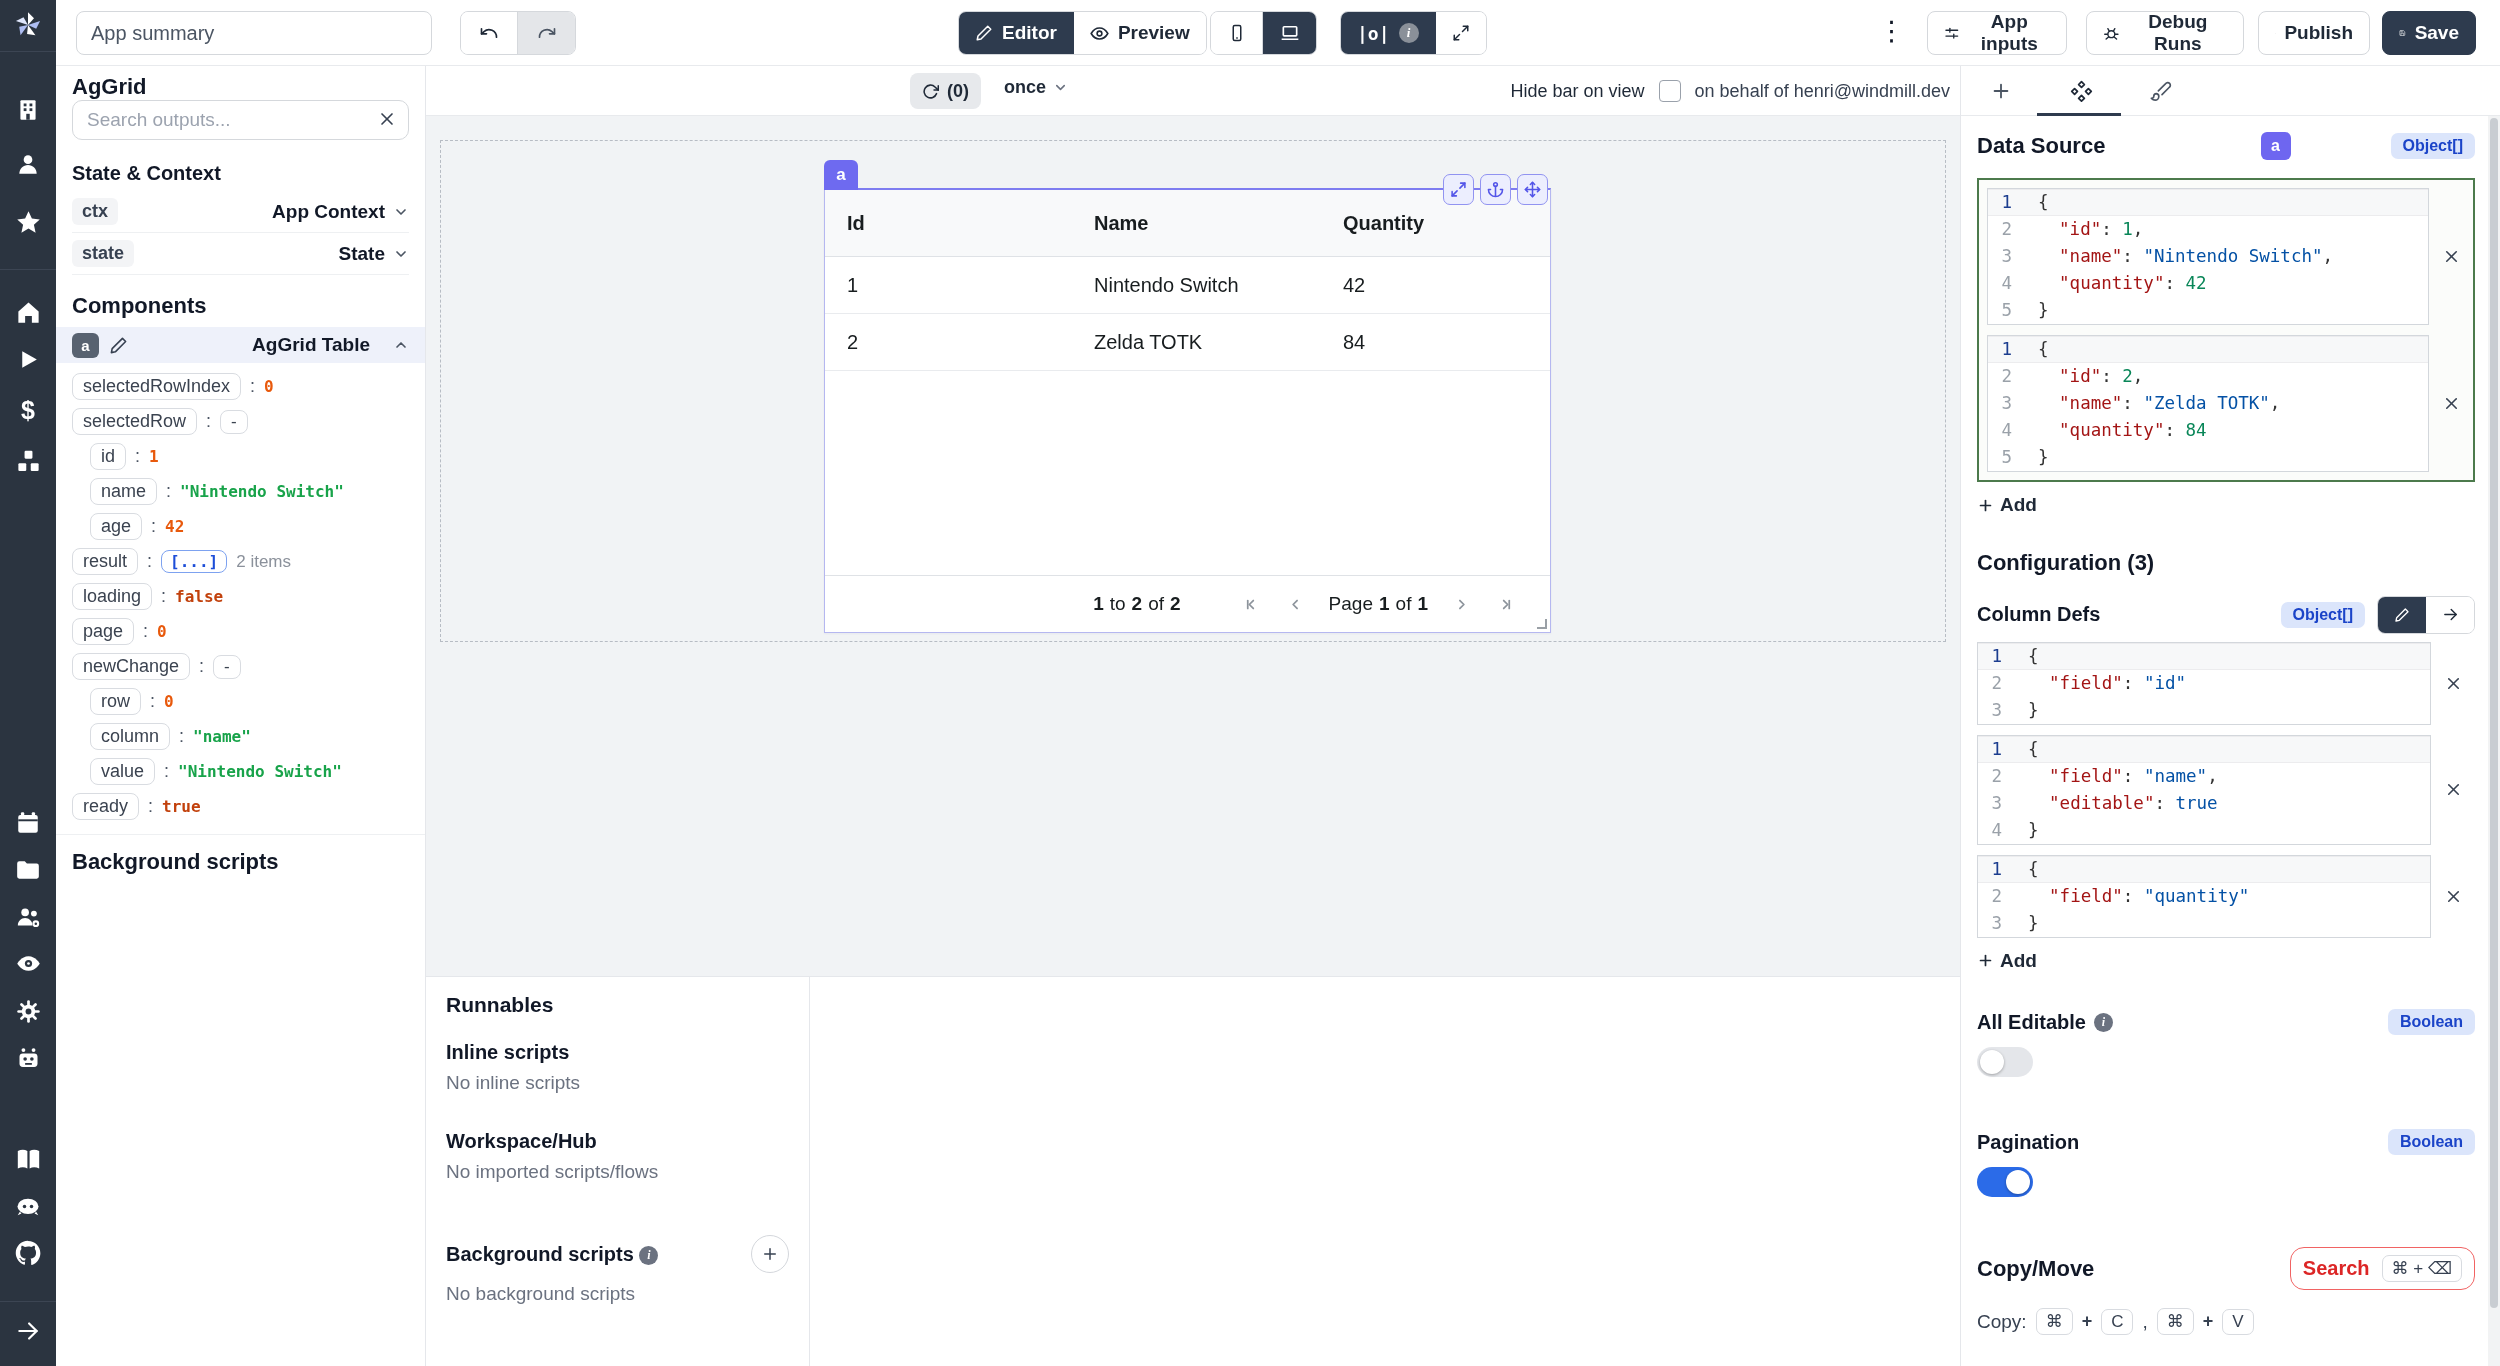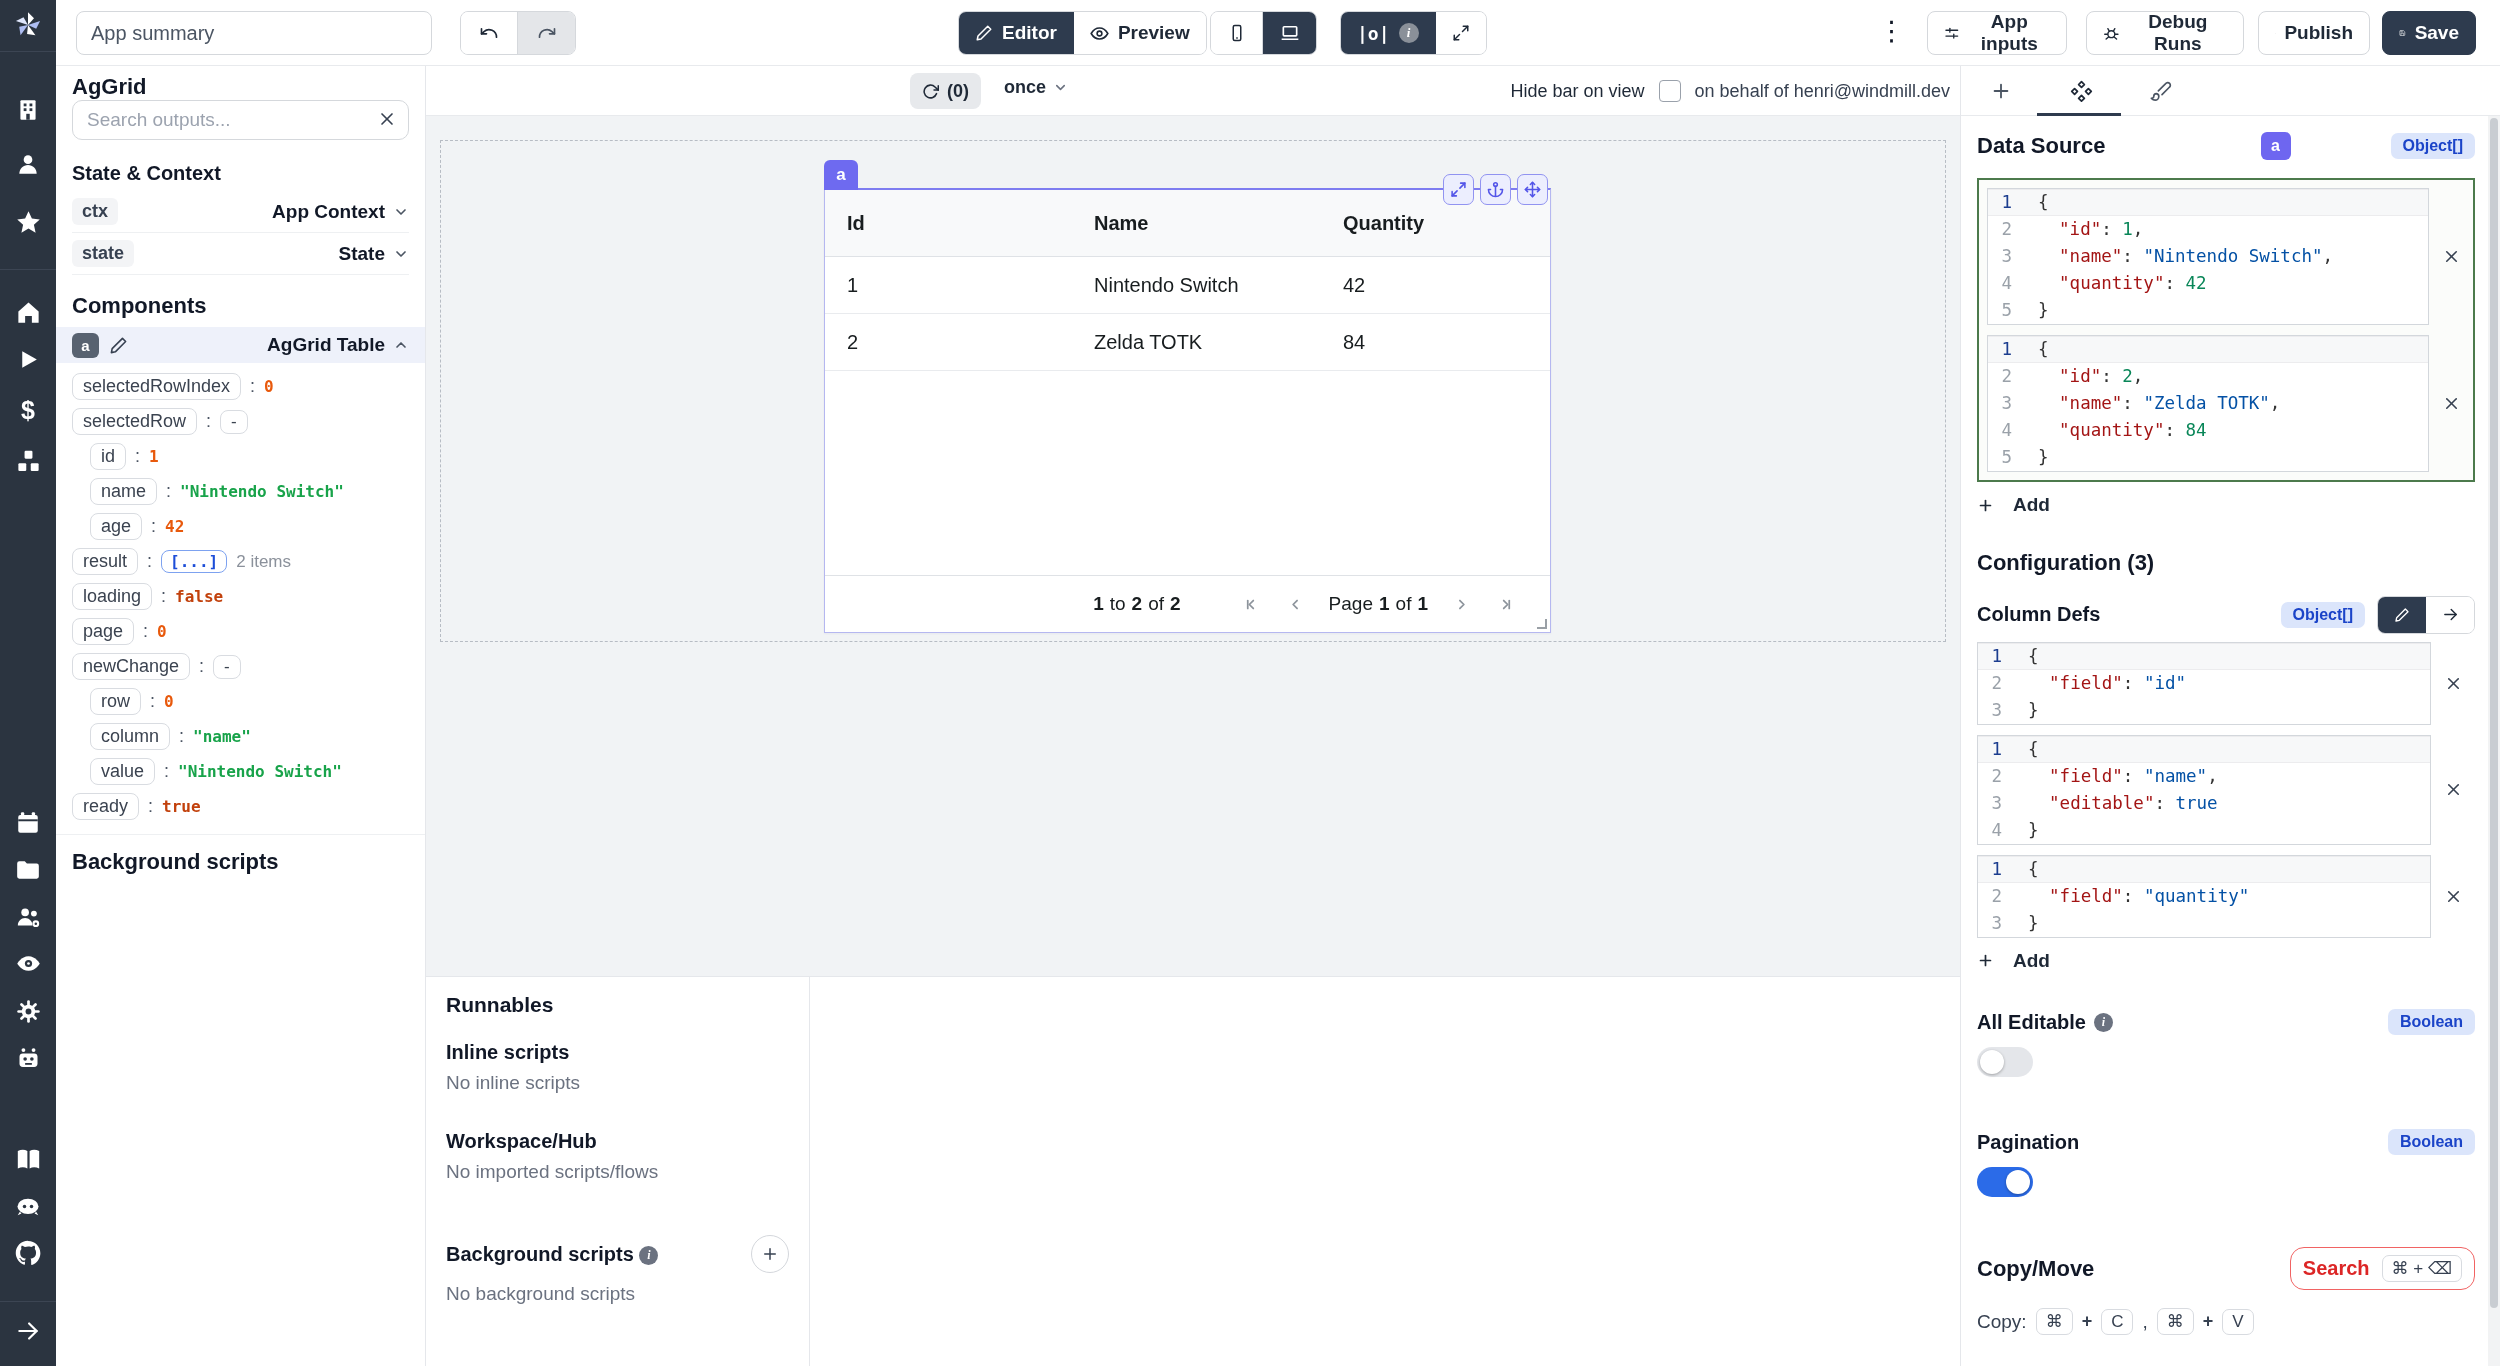--- a/index.html
+++ b/index.html
@@ -49,21 +49,21 @@
   .search-input::placeholder { color:#9ca3af; }
   .search-clear { position:absolute; right:12px; top:9px; color:#374151; }
   .sc-row { display:flex; align-items:center; justify-content:space-between; height:42px; border-bottom:1px solid #eef0f2; }
   .sc-row:first-of-type { border-top:1px solid #eef0f2; }
   .key-chip { background:#f3f4f6; border-radius:6px; padding:3px 10px; font-size:18px; color:#374151; font-weight:600; }
   .sc-right { display:flex; align-items:center; gap:8px; font-size:19px; font-weight:700; color:#111827; }
   .comp-header { display:flex; align-items:center; gap:10px; height:36px; background:#eef1fa; margin:8px -16px 0 -16px;
     padding:0 16px; }
   .comp-badge { background:#586270; color:#fff; border-radius:6px; min-width:27px; height:25px; display:flex;
     align-items:center; justify-content:center; font-size:15px; font-weight:700; }
-  .comp-title { margin-left:auto; display:flex; align-items:center; gap:8px; font-size:19px; font-weight:700; color:#111827; }
+  .comp-title { margin-left:auto; display:flex; align-items:center; gap:23px; font-size:19px; font-weight:700; color:#111827; }
   .out-list { margin-top:6px; }
   .out-row { display:flex; align-items:center; gap:9px; height:35px; }
   .out-row.nest { padding-left:18px; }
   .opill { border:1px solid #d9dce1; border-radius:8px; padding:2px 10px; font-size:18px; color:#3b4350; background:#fff; }
   .colon { color:#4b5563; font-size:18px; }
   .val { font-family:"DejaVu Sans Mono", monospace; font-size:16px; font-weight:700; }
   .v-num { color:#e8590c; }
   .v-str { color:#18a34a; }
   .v-bool { color:#c2410c; }
   .v-dash { border:1px solid #d9dce1; border-radius:8px; padding:1px 10px; color:#3b4350; font-size:17px;
@@ -141,21 +141,21 @@
     display:flex; flex-direction:column; gap:10px; }
   .editor { border:1px solid #d3d7dc; background:#fff; font-family:"DejaVu Sans Mono", monospace; font-size:17.5px; flex:1; }
   .cl { display:flex; height:27px; line-height:27px; }
   .cl.active { background:#f7f8f9; box-shadow: inset 0 -1px 0 #ececee, inset 0 1px 0 #ececee; }
   .g { width:36px; text-align:right; padding-right:12px; color:#9aa1a9; flex:none; }
   .cl.active .g { color:#1c3d8f; }
   .code { padding-left:14px; white-space:pre; color:#333; }
   .k { color:#a31515; } .s { color:#0451a5; } .n { color:#098658; } .b { color:#333; } .t { color:#0451a5; }
   .ed-row { display:flex; align-items:center; }
   .x-btn { width:44px; display:flex; justify-content:center; color:#374151; flex:none; }
-  .add-btn { margin-top:12px; display:inline-flex; align-items:center; gap:19px; font-size:19px; font-weight:600; color:#1f2937; }
+  .add-btn { margin-top:12px; display:inline-flex; align-items:center; gap:6px; font-size:19px; font-weight:600; color:#1f2937; }
   .seg-mini { display:flex; height:38px; border:1px solid #d5d8dc; border-radius:8px; overflow:hidden; }
   .seg-mini .sm { width:48px; display:flex; align-items:center; justify-content:center; background:#fff; color:#1f2937;
     border-right:1px solid #d5d8dc; }
   .seg-mini .sm:last-child { border-right:none; }
   .seg-mini .sm.dark { background:#2e3b4e; color:#fff; border-color:#2e3b4e; }
   .toggle { width:56px; height:30px; border-radius:15px; background:#e4e6ea; position:relative; }
   .toggle .knob { position:absolute; top:3px; left:3px; width:24px; height:24px; border-radius:50%; background:#fff;
     box-shadow:0 1px 3px rgba(0,0,0,.3); }
   .toggle.on { background:#2b6be8; }
   .toggle.on .knob { left:auto; right:3px; }

